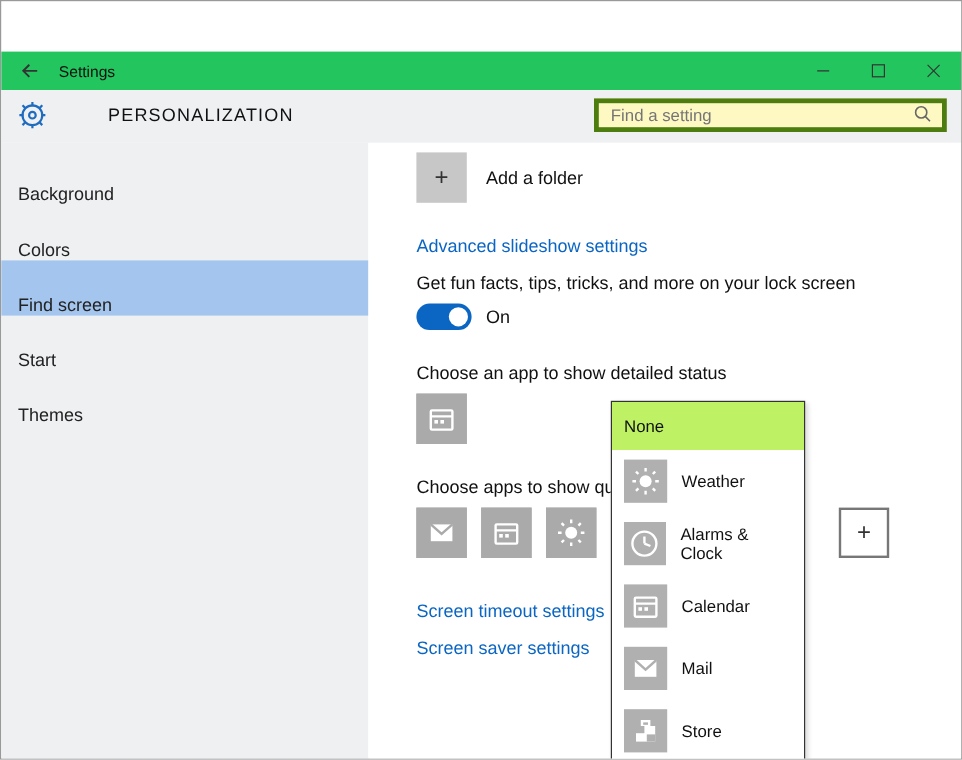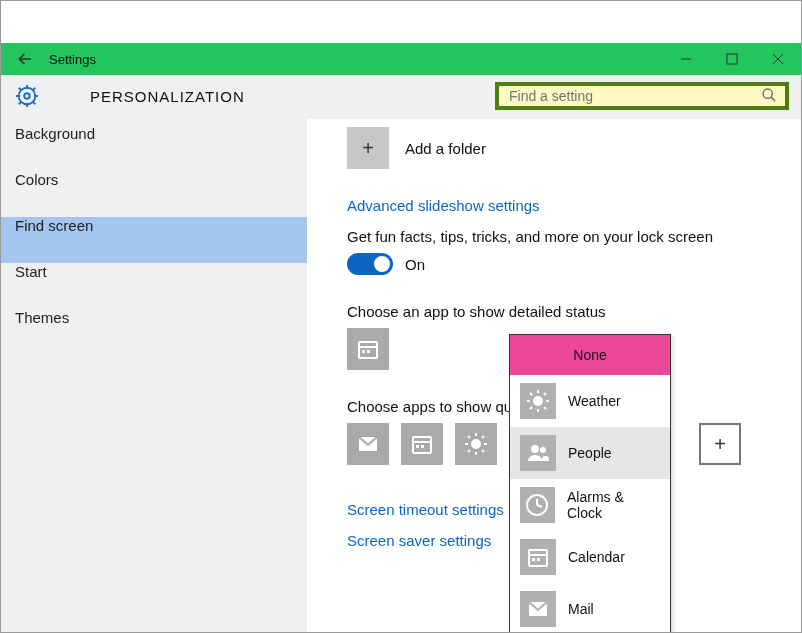--- a/index.html
+++ b/index.html
@@ -50,21 +50,21 @@
   .search input {
     flex:1; border:none; outline:none; background:transparent; font-size:14px; color:#555;
     font-family: inherit;
   }
   .search .sicon { color:#666; }
   .content { display:flex; height: calc(633px - 32px - 44px); position:relative; }
   .sidebar {
     width: 306px; background:#eef0f2; padding-top:6px;
   }
   .side-item {
-    height: 46px; display:flex; align-items:flex-start; padding-left:14px;
+    height: 46px; display:flex; align-items:flex-end; padding-left:14px;
     font-size:15px; color:#222;
   }
   .side-item.active { background:#a4c5ee; }
   .main {
     flex:1; background:#fff; padding: 8px 0 0 40px; position:relative;
   }
   .row { display:flex; align-items:center; margin-bottom:8px; }
   .add-tile {
     width:42px; height:42px; background:#c7c7c7; display:flex; align-items:center; justify-content:center;
     font-size:20px; color:#333; margin-right:16px;
@@ -89,21 +89,21 @@
   .popup {
     position:absolute; left:508px; top:215px;
     width:162px; background:#fff; border:1px solid #333;
     box-shadow: 2px 2px 4px rgba(0,0,0,0.15);
     padding-bottom:6px;
   }
   .popup-item {
     display:flex; align-items:center; height:52px; padding:0 10px;
     font-size:14px;
   }
-  .popup-item.none { justify-content:center; height:40px; background:#ec4899; }
+  .popup-item.none { justify-content:flex-start; height:40px; background:#bef264; }
   .popup-item.hover { background:#e6e6e6; }
   .pi-icon {
     width:36px; height:36px; background:#b0b0b0; display:flex; align-items:center; justify-content:center;
     margin-right:12px;
   }
   .pi-icon svg { fill:#fff; }
   .link2 { color:#0b66c3; font-size:15px; margin-top:36px; display:block;}
   .link3 { color:#0b66c3; font-size:15px; margin-top:14px; display:block;}
 </style>
 </head>
@@ -296,28 +296,20 @@
       <span>None</span>
     </div>
     <div class="popup-item">
       <div class="pi-icon">
           <svg width="24" height="24" viewBox="0 0 24 24">
             <use href="#ic-sun"></use>
           </svg>
         </div>
       <span>Weather</span>
     </div>
-    <div class="popup-item hover">
-      <div class="pi-icon">
-          <svg width="24" height="24" viewBox="0 0 24 24">
-            <use href="#ic-people"></use>
-          </svg>
-        </div>
-      <span>People</span>
-    </div>
     <div class="popup-item">
       <div class="pi-icon">
           <svg width="24" height="24" viewBox="0 0 24 24">
             <use href="#ic-clock"></use>
           </svg>
         </div>
       <span>Alarms &amp; Clock</span>
     </div>
     <div class="popup-item">
       <div class="pi-icon">

